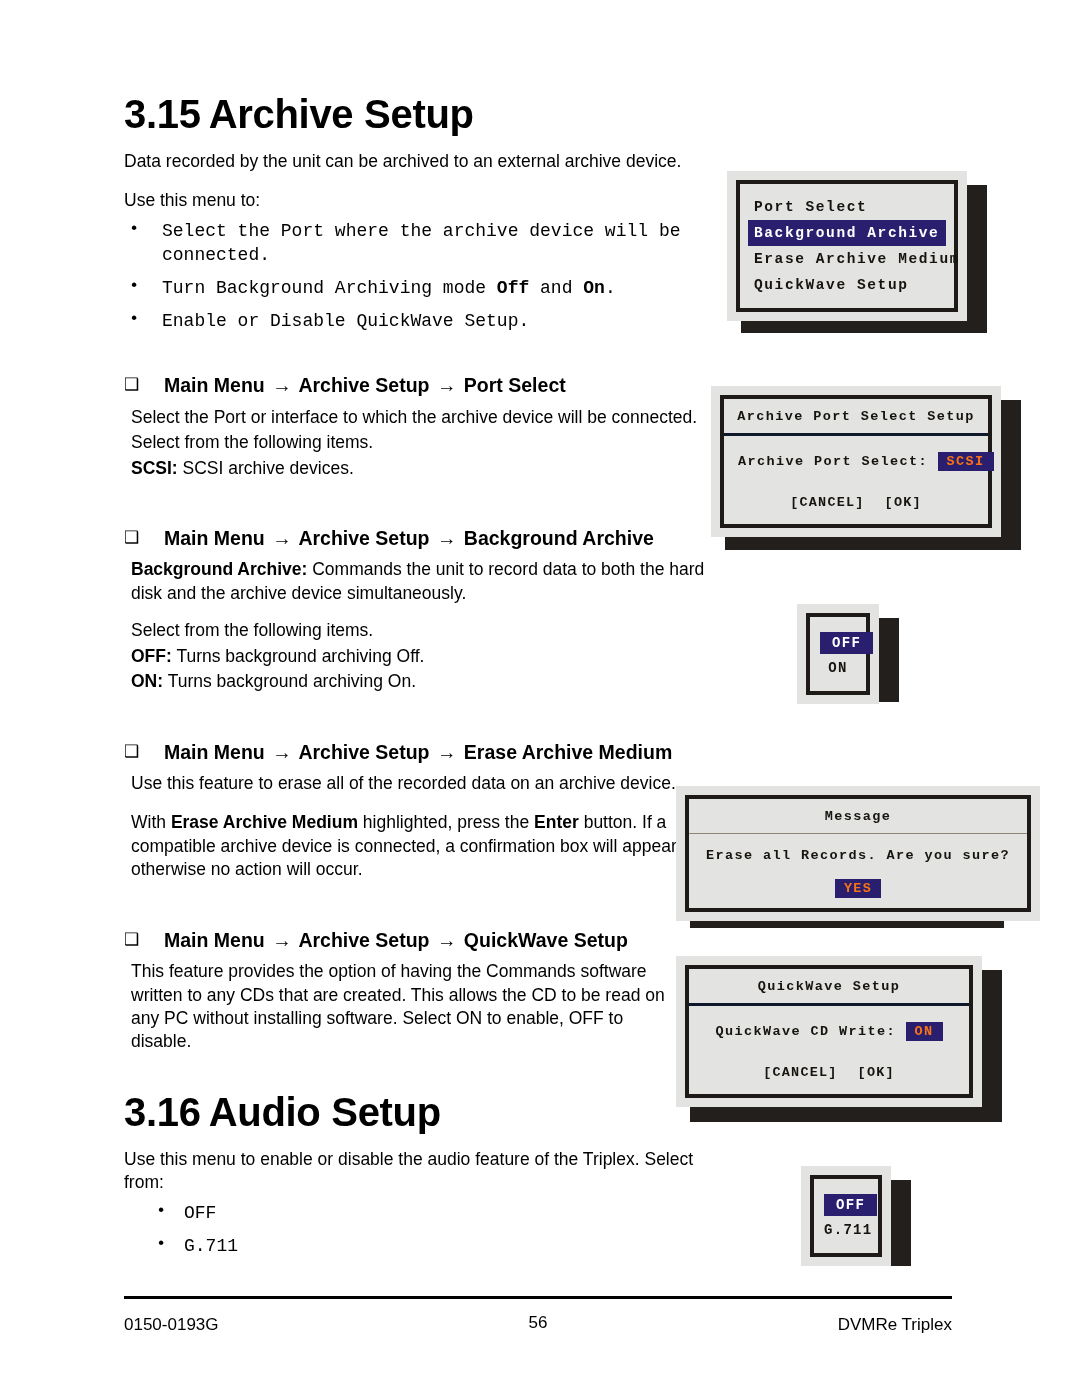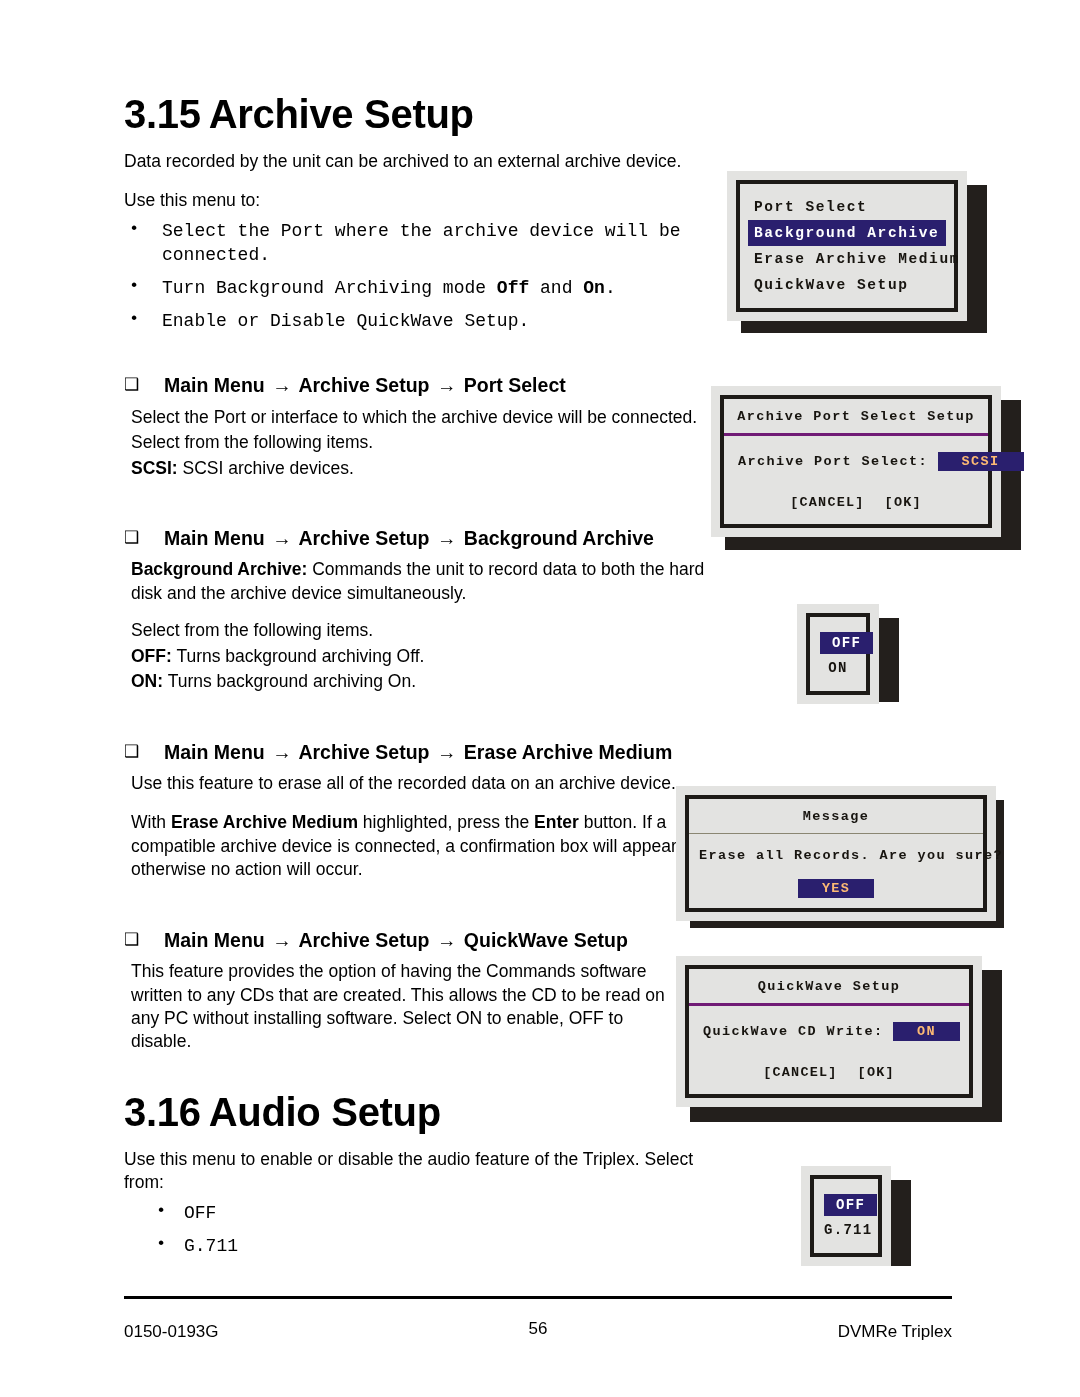--- a/index.html
+++ b/index.html
@@ -113,39 +113,39 @@
     background: #e3e3e1;
     box-sizing: border-box;
     height: 100%;
   }
   .osd .titlebar {
     text-align: center;
     font-size: 13.5px;
     font-weight: bold;
     letter-spacing: 1.4px;
     padding: 10px 0 9px 0;
-    border-bottom: 3px solid #701a75;
+    border-bottom: 3px solid #0f172a;
     color: #17140f;
   }
   .osd .titlebar.thin { border-bottom: 1px solid #8a8672; }
   .osd .body {
     padding: 18px 14px 14px 14px;
   }
   .osd .row {
     text-align: center;
     font-size: 13.5px;
     font-weight: bold;
     letter-spacing: 1.4px;
     color: #17140f;
     white-space: nowrap;
   }
   .osd .hl {
     background: #2a1f6e;
-    color: #fdba74;
-    padding: 2px 24px;
+    color: #f97316;
+    padding: 2px 9px;
   }
   .osd .btnrow {
     text-align: center;
     font-size: 13.5px;
     font-weight: bold;
     letter-spacing: 1.2px;
     color: #17140f;
     margin-top: 26px;
   }
   .osd .btnrow .sp { display: inline-block; width: 20px; }
@@ -190,23 +190,23 @@
   }
   .footer .rule {
     border-top: 3px solid #000;
     width: 100%;
   }
   .footer .frow {
     display: flex;
     justify-content: space-between;
     align-items: center;
     font-size: 17px;
-    padding-top: 23px;
-  }
-  .footer .fcenter { position: absolute; left: 50%; transform: translateX(-50%); top: 20px; font-size: 17px;}
+    padding-top: 16px;
+  }
+  .footer .fcenter { position: absolute; left: 50%; transform: translateX(-50%); top: 14px; font-size: 17px;}
 </style>
 </head>
 <body>
 
 <div class="page">
 
   <div class="textcol">
 
     <h1 class="section-title">
       <span class="num">3.15</span><span>Archive Setup</span>
@@ -325,21 +325,21 @@
     <div class="outer" style="width:82px;">
       <div class="inner">
         <div class="opt"><span class="chip">OFF</span></div>
         <div class="opt">ON</div>
       </div>
     </div>
   </div>
 
   <div class="osd" style="left:676px; top:786px; width:308px;">
     <div class="shadow" style="left:14px; top:14px; width:314px; height:128px;"></div>
-    <div class="outer" style="width:320px;">
+    <div class="outer" style="width:364px;">
       <div class="inner">
         <div class="titlebar thin">Message</div>
         <div class="body" style="padding:14px 10px 12px 10px;">
           <div class="row">Erase all Records. Are you sure?</div>
           <div class="btnrow" style="margin-top:18px;">
             <span class="hl">YES</span>
           </div>
         </div>
       </div>
     </div>

